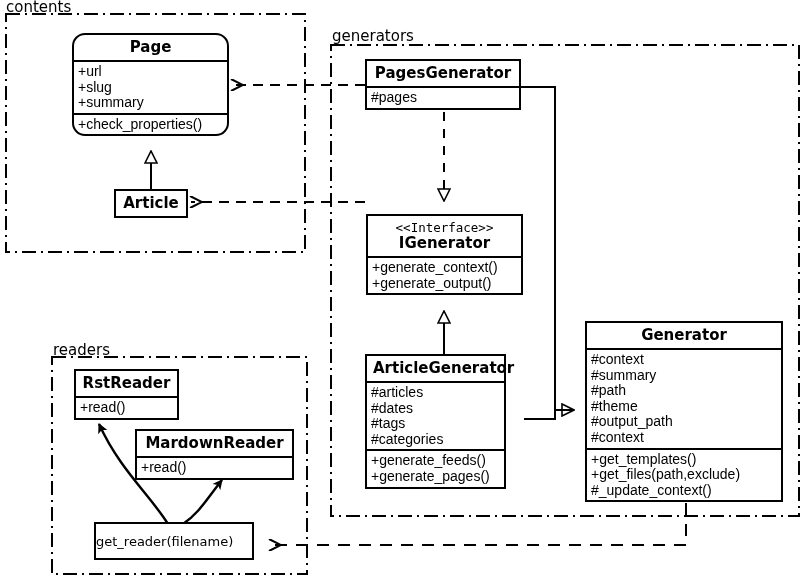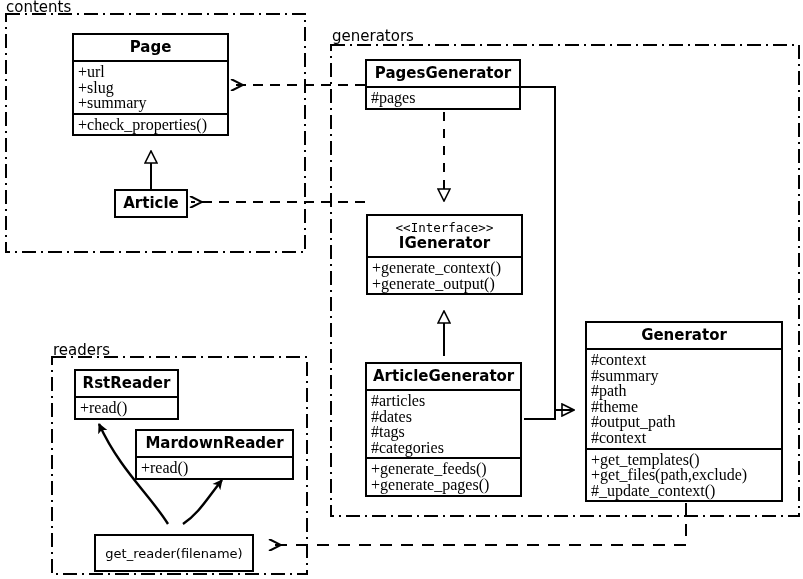--- a/index.html
+++ b/index.html
@@ -13,23 +13,23 @@
   
   .cls{position:absolute;box-sizing:border-box;border:2px solid #000;
        background:#fff;z-index:6;}
   .cls .hdr{box-sizing:border-box;text-align:center;font-weight:bold;
             font-size:15px;color:#000;padding:4px 6px 5px 6px;
             font-family:"DejaVu Sans",sans-serif;line-height:16px;}
   .cls .hdr .stereo{display:block;font-weight:normal;font-size:12.5px;
             font-family:"DejaVu Sans Mono",monospace;line-height:15px;}
   .cls .sep{height:0;border-top:2px solid #000;}
   .cls .comp{box-sizing:border-box;padding:2px 2px 2px 4px;}
-  .cls .row{font-family:Liberation Serif, serif;font-size:16px;
+  .cls .row{font-family:Liberation Sans, sans-serif;font-size:14px;
             color:#000;line-height:15.6px;white-space:nowrap;}
-  .cls.plain{display:flex;align-items:center;justify-content:center;margin-top:12px;}
+  .cls.plain{display:flex;align-items:center;justify-content:flex-start;}
   .cls.plain .plabel{font-family:"DejaVu Sans",sans-serif;font-size:13px;
             color:#000;white-space:nowrap;}
 
   svg.overlay{position:absolute;left:0;top:0;width:803px;height:579px;
               z-index:2;pointer-events:none;}
 </style>
 </head>
 <body>
 
 <div id="stage">
@@ -97,21 +97,21 @@
 
     <g>
       <path d="M168,524 C150,495 120,470 99,424" stroke="#000" stroke-width="2.4" fill="none" marker-end="url(#solidArrow)"></path>
     </g>
 
     <g>
       <path d="M183,524 C200,512 206,500 222,480" stroke="#000" stroke-width="2.4" fill="none" marker-end="url(#solidArrow)"></path>
     </g>
   </svg>
 
-  <div class="cls" style="left:72px;top:33px;width:157px;">
+  <div class="cls" style="left:72px;top:33px;width:157px;border-radius:13px;">
     <div class="hdr">Page</div>
     <div class="sep"></div>
     <div class="comp">
       <div class="row">+url</div>
       <div class="row">+slug</div>
       <div class="row">+summary</div>
     </div>
     <div class="sep"></div>
     <div class="comp">
       <div class="row">+check_properties()</div>
@@ -135,21 +135,21 @@
       <span class="stereo">&lt;&lt;Interface&gt;&gt;</span>
       <span>IGenerator</span>
     </div>
     <div class="sep"></div>
     <div class="comp">
       <div class="row">+generate_context()</div>
       <div class="row">+generate_output()</div>
     </div>
   </div>
 
-  <div class="cls" style="left:365px;top:354px;width:157px;margin-top:8px;">
+  <div class="cls" style="left:365px;top:354px;width:141px;">
     <div class="hdr">ArticleGenerator</div>
     <div class="sep"></div>
     <div class="comp">
       <div class="row">#articles</div>
       <div class="row">#dates</div>
       <div class="row">#tags</div>
       <div class="row">#categories</div>
     </div>
     <div class="sep"></div>
     <div class="comp">

